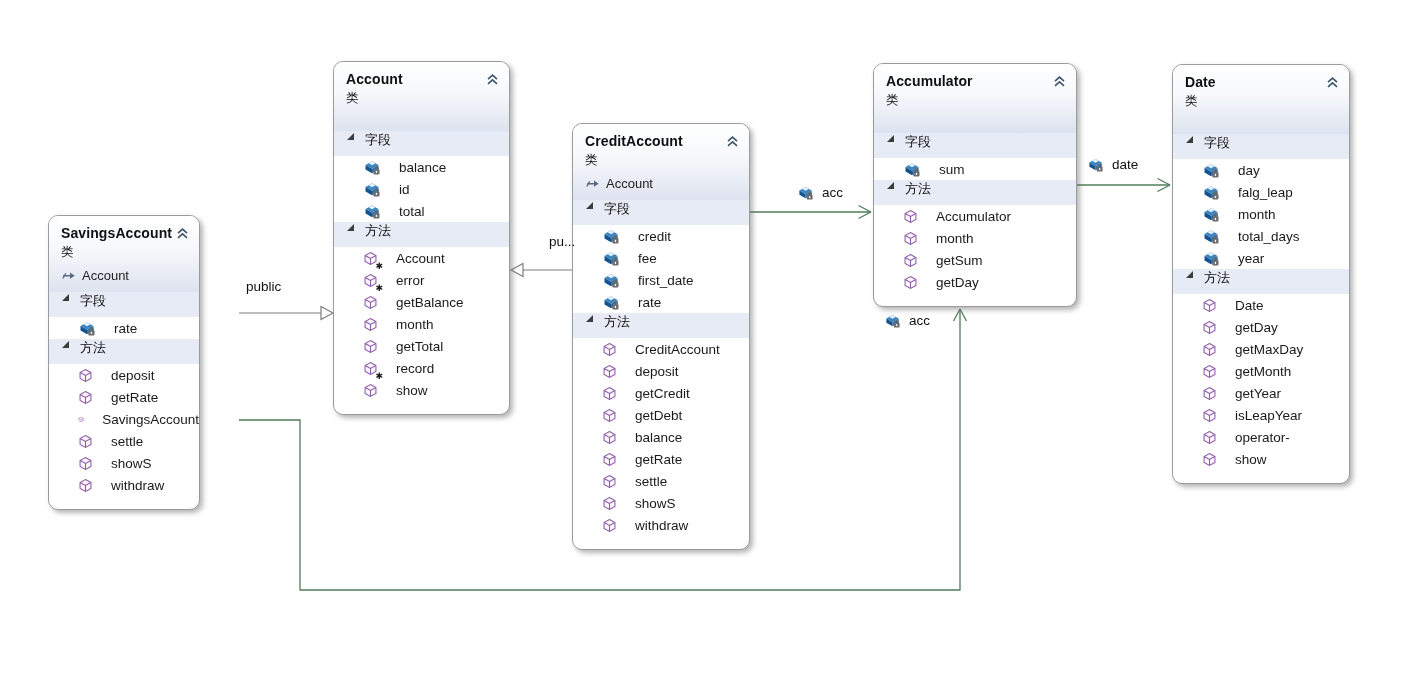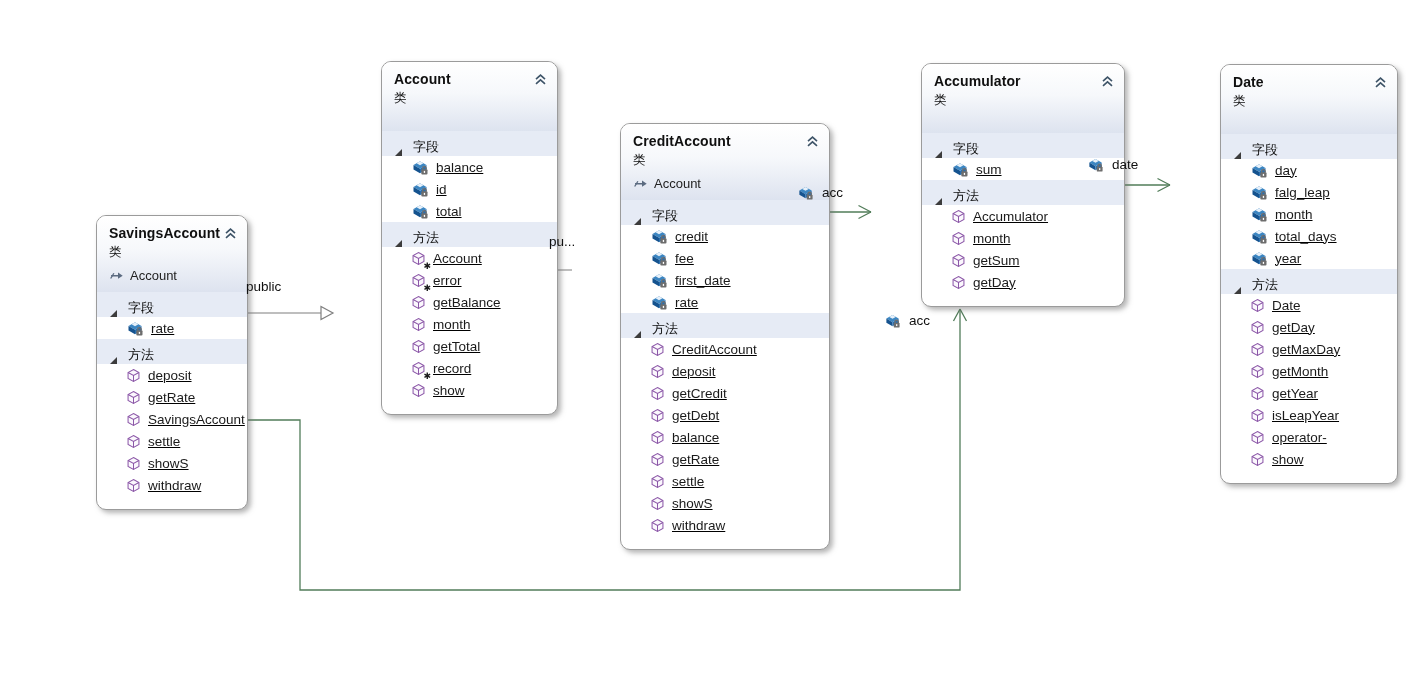--- a/index.html
+++ b/index.html
@@ -6,40 +6,40 @@
   body{
     width:1406px;height:690px;position:relative;background:#ffffff;
     font-family:"Liberation Sans",sans-serif;overflow:hidden;
     -webkit-font-smoothing:antialiased;
   }
   
   .cbox{
     position:absolute;box-sizing:border-box;z-index:2;
     background:#fff;border:1px solid #9b9b9b;border-radius:10px;
     box-shadow:3px 3px 5px rgba(110,110,110,.5);
-    padding-bottom:13px;overflow:hidden;margin-left:48px;
+    padding-bottom:13px;overflow:hidden;
   }
   .hd{
     background:linear-gradient(180deg,#ffffff 0%,#f6f8fb 45%,#dde3ef 100%);
     padding:9px 9px 24px 12px;
   }
   .hd.has-base{padding-bottom:9px;}
   .hd-top{display:flex;justify-content:space-between;align-items:flex-start;}
   .ttl{font-weight:bold;font-size:14px;color:#101010;letter-spacing:.1px;}
   .chev{width:15px;height:15px;margin-top:1px;flex:none;}
   .kind{font-size:12.5px;color:#101010;margin-top:3px;}
   .base{display:flex;align-items:center;gap:6px;font-size:13px;color:#222;margin-top:7px;}
   .ic-a{width:15px;height:15px;flex:none;}
   .sec{
-    display:flex;align-items:flex-end;gap:11px;height:25px;box-sizing:border-box;
+    display:flex;align-items:flex-start;gap:11px;height:25px;box-sizing:border-box;
     background:#e6ebf5;padding:0 8px 0 13px;
   }
   .tri{width:0;height:0;border-left:7px solid transparent;border-bottom:7px solid #3c3c3c;margin-top:2px;}
   .sec-t{font-size:13px;color:#101010;}
-  .row{display:flex;align-items:center;gap:7px;height:22px;padding-left:29px;text-decoration:underline;}
+  .row{display:flex;align-items:center;gap:18px;height:22px;padding-left:29px;}
   .ic-f{width:18px;height:18px;flex:none;}
   .icw{position:relative;width:15px;height:15px;flex:none;}
   .ic-m{width:15px;height:15px;display:block;}
   .star{position:absolute;right:-5px;bottom:-5px;font-size:9px;line-height:9px;color:#1a1a1a;}
   .txt{font-size:13.5px;color:#1a1a1a;white-space:nowrap;}
   
   .wires{position:absolute;left:0;top:0;z-index:1;pointer-events:none;}
   .inh{stroke:#7f7f7f;fill:none;stroke-width:1.2;}
   .inh-head{fill:#ffffff;stroke:#7f7f7f;stroke-width:1.2;}
   .asc{stroke:#517c59;fill:none;stroke-width:1.3;}
@@ -272,21 +272,21 @@
     <span class="txt">record</span>
   </div>
   <div class="row">
       <svg class="ic-m" viewBox="0 0 16 16">
         <use href="#cube"></use>
       </svg>
       <span class="txt">show</span>
     </div>
 </div>
 
-<div class="cbox" style="left:572px;top:123px;width:210px">
+<div class="cbox" style="left:572px;top:123px;width:178px">
   <div class="hd has-base">
     <div class="hd-top">
       <span class="ttl">CreditAccount</span>
       <svg class="chev" viewBox="0 0 16 16">
           <use href="#chevup"></use>
         </svg>
     </div>
     <div class="kind">类</div>
     <div class="base">
       <svg class="ic-a" viewBox="0 0 16 16">

